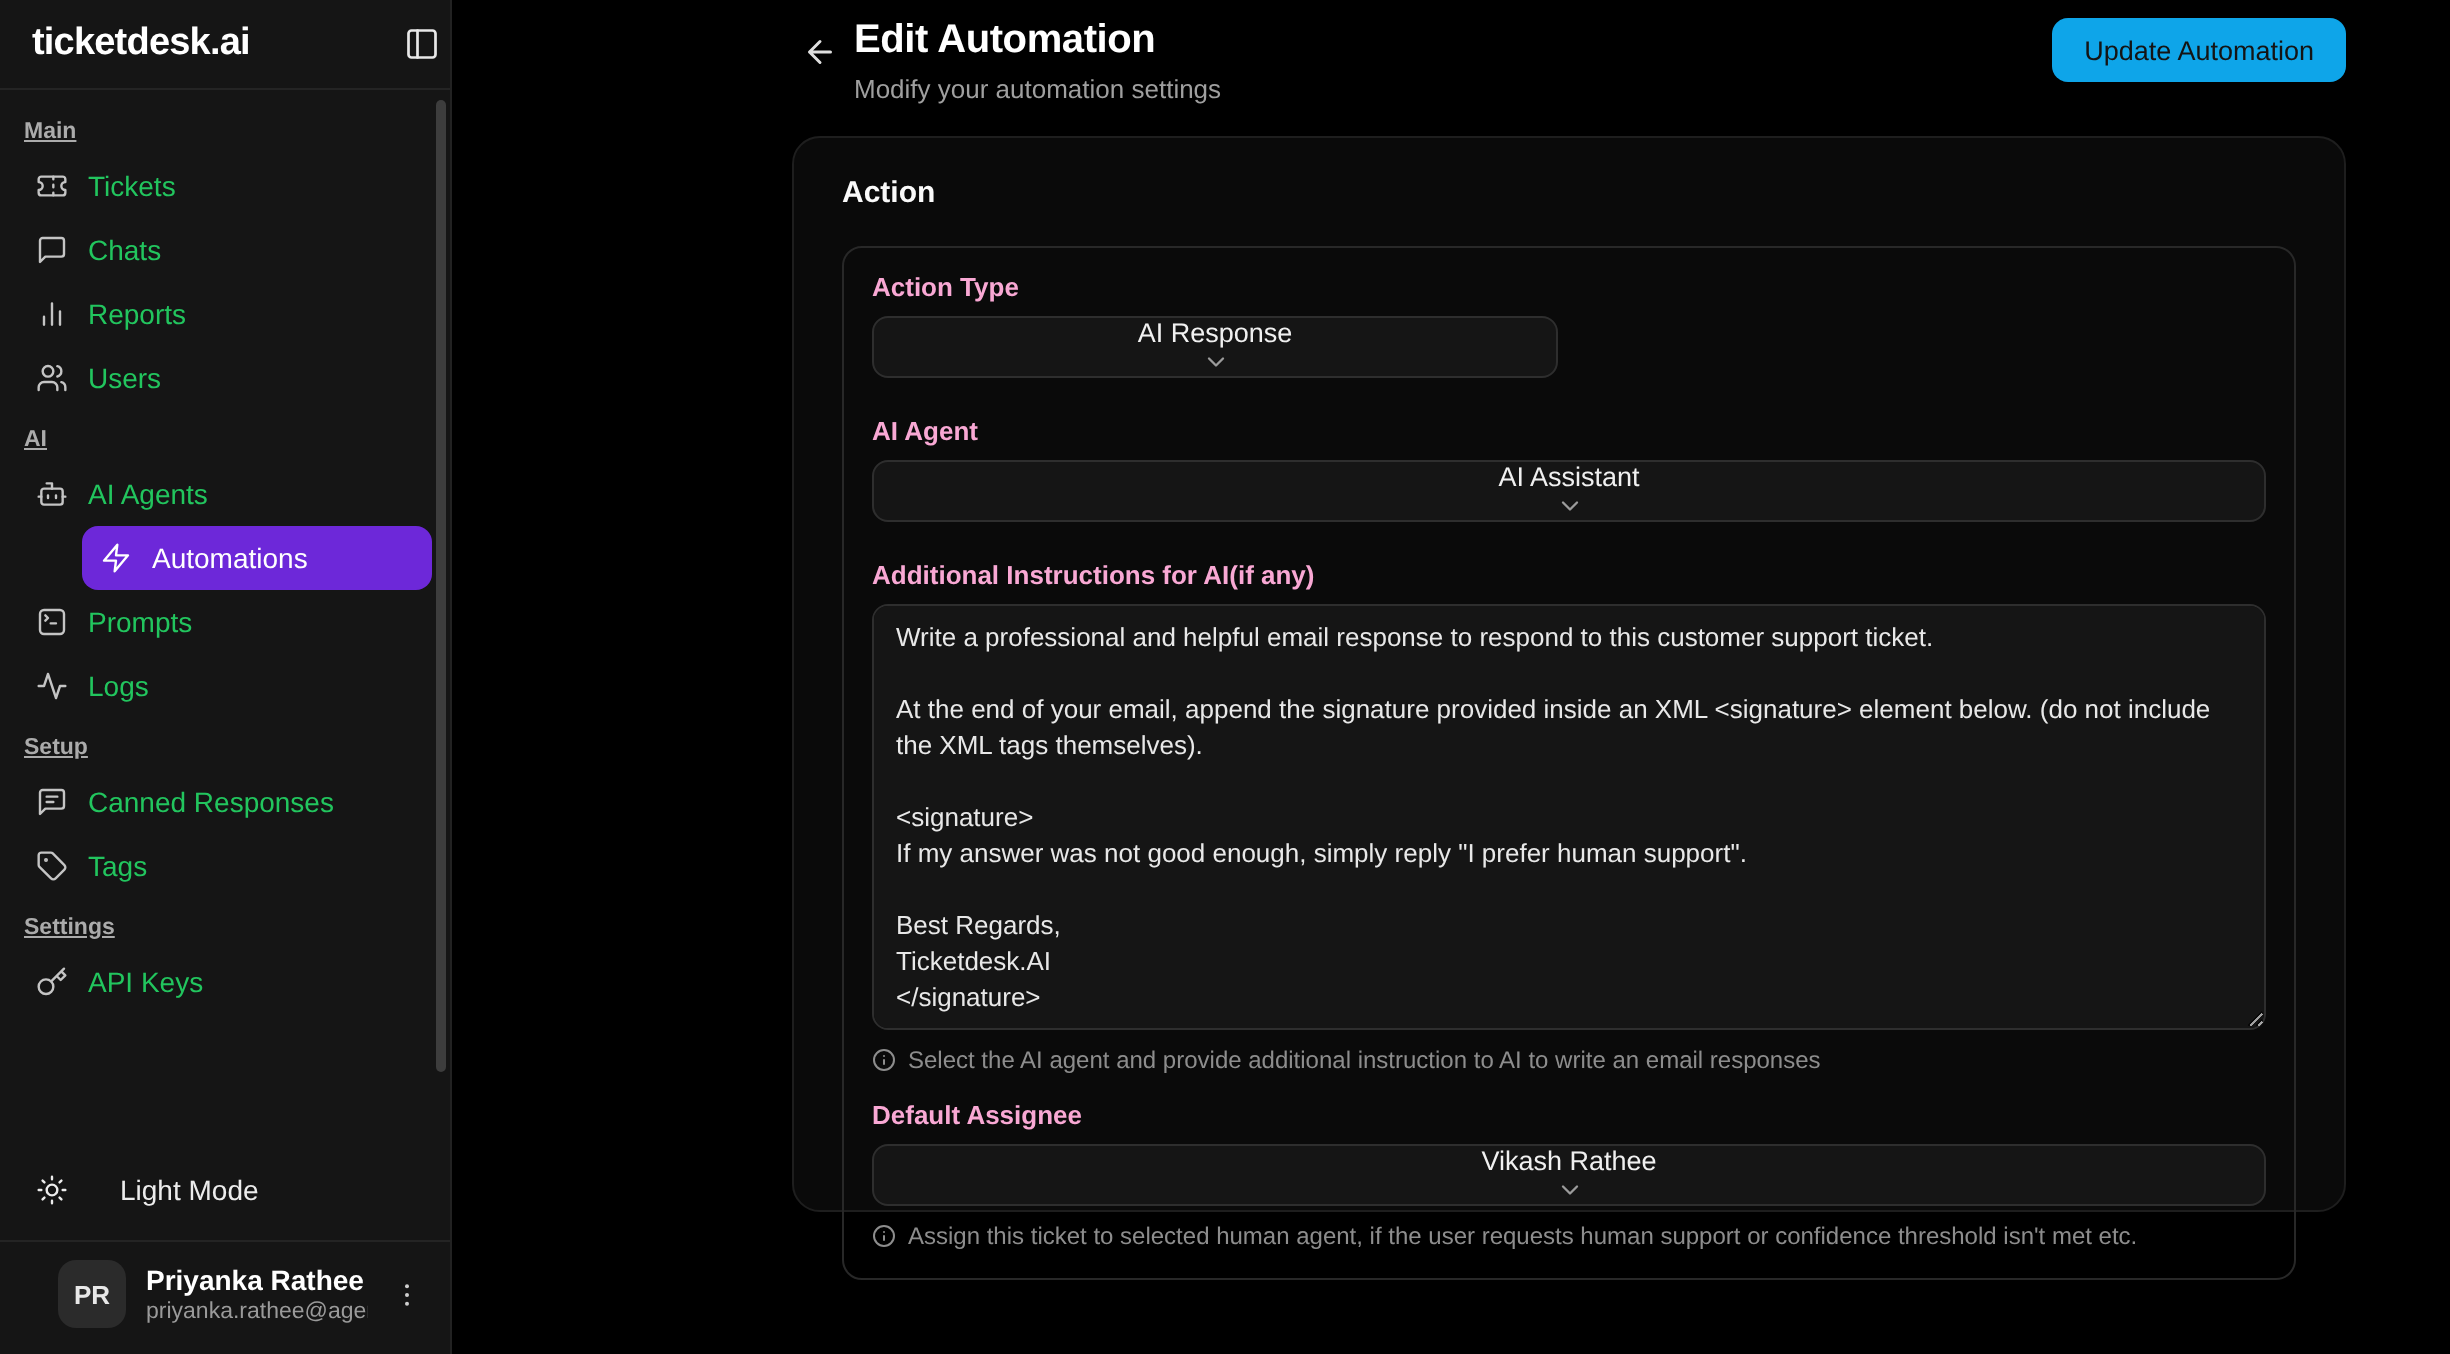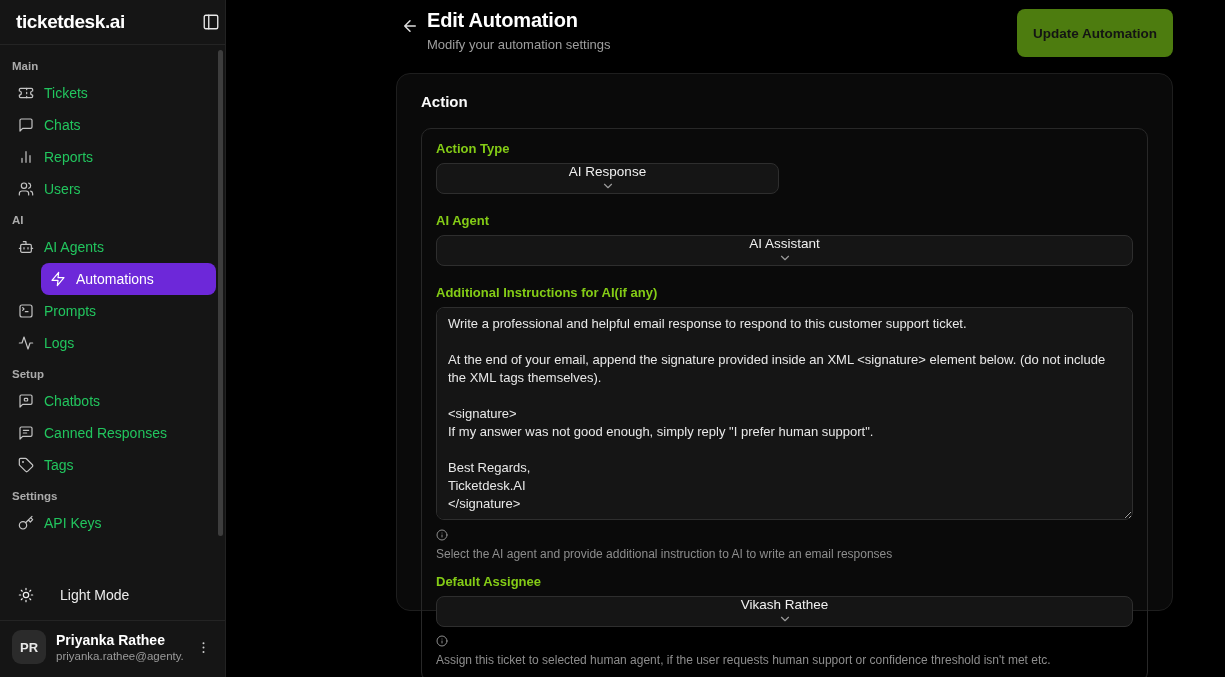--- a/index.html
+++ b/index.html
@@ -21,39 +21,39 @@
     position:relative;
   }
   .sb-header {
     height:45px; border-bottom:1px solid #242424;
     display:flex; align-items:center; justify-content:space-between;
     padding:0 3px 0 16px; flex:none;
   }
   .logo { font-size:19px; font-weight:800; color:#fff; letter-spacing:-0.4px; }
   .panel-btn { background:none; border:none; color:#e8e8e8; cursor:pointer; padding:2px; }
   .sb-nav { flex:1; padding:6px 9px 0; overflow:hidden; }
-  .section-label { font-size:11.5px; font-weight:600; color:#ababab; padding:9px 3px 5px; }
+  .section-label { font-size:11.5px; font-weight:600; color:#ababab; padding:9px 3px 5px;text-decoration:underline; }
   .item {
     display:flex; align-items:center; gap:10px;
     height:32px; padding:0 9px; border-radius:8px;
     color:#22c55e; font-size:14px; cursor:pointer;
   }
   .item .ic { color:#c4c4c4; flex:none; }
   .item.active { background:#6d28d9; color:#fff; font-weight:400;margin-left:32px; }
   .item.active .ic { color:#fff; }
   .sb-footer { flex:none; }
   .light-row {
     display:flex; align-items:center; gap:26px;
     margin:0 9px 8px; padding:0 9px; height:34px;
     color:#ececec; font-size:14px; border-radius:8px; cursor:pointer;
   }
   .user-row {
     border-top:1px solid #242424;
     display:flex; align-items:center; gap:10px;
-    padding:9px 12px 13px 12px;
+    padding:9px 12px 13px 29px;
   }
   .avatar {
     width:34px; height:34px; border-radius:9px; background:#2b2b2b;
     color:#e8e8e8; font-size:13px; font-weight:600;
     display:flex; align-items:center; justify-content:center; flex:none;
   }
   .user-meta { flex:1; min-width:0; }
   .user-name { font-size:14px; font-weight:700; color:#fff; white-space:nowrap; }
   .user-email { font-size:11.5px; color:#9a9a9a; margin-top:2px; white-space:nowrap; overflow:hidden; }
   .kebab { background:none; border:none; color:#cfcfcf; cursor:pointer; padding:2px; flex:none; }
@@ -68,57 +68,57 @@
   .page-header { display:flex; align-items:flex-start; padding-top:9px; }
   .back-btn {
     width:28px; height:28px; margin-top:3px;
     display:flex; align-items:center; justify-content:center;
     background:none; border:none; color:#dedede; cursor:pointer; border-radius:6px;
   }
   .title-wrap { margin-left:3px; }
   .page-title { font-size:20px; font-weight:700; color:#fff; letter-spacing:-0.2px; }
   .page-subtitle { font-size:13px; color:#9f9f9f; margin-top:5px; }
   .update-btn {
-    margin-left:auto; height:48px; padding:0 16px;
-    background:#4d7c0f; color:#141414; border:none; border-radius:8px;
-    font-size:13.5px; font-weight:700; cursor:pointer;
+    margin-left:auto; height:32px; padding:0 16px;
+    background:#0ea5e9; color:#141414; border:none; border-radius:8px;
+    font-size:13.5px; font-weight:400; cursor:pointer;
     font-family:"Liberation Sans", sans-serif;
   }
 
   .card {
     margin-top:16px; height:538px;
     background:#0a0a0a; border:1px solid #1e1e1e; border-radius:14px;
     padding:19px 24px 16px;
   }
   .card-title { font-size:15px; font-weight:700; color:#fafafa; }
   .panel {
     margin-top:18px; border:1px solid #282828; border-radius:10px;
     padding:12px 14px 14px;
   }
-  .f-label { display:block; font-size:13px; font-weight:600; color:#84cc16; margin:0 0 7px; }
+  .f-label { display:block; font-size:13px; font-weight:600; color:#f9a8d4; margin:0 0 7px; }
   .f-label.mt { margin-top:19px; }
   .control {
     display:flex; align-items:center; justify-content:space-between;
     height:31px; padding:0 12px;
     background:#151515; border:1px solid #2e2e2e; border-radius:8px;
     color:#f0f0f0; font-size:13.5px; font-weight:500; cursor:pointer;flex-direction:column;
   }
   .control .chev { color:#9b9b9b; flex:none; }
   .w-narrow { width:343px; }
   .instructions {
     width:100%; height:213px; display:block;
     background:#151515; border:1px solid #2e2e2e; border-radius:8px;
     padding:7px 11px; color:#e8e8e8;
     font-size:13px; line-height:18px;
     font-family:"Liberation Sans", sans-serif;
     resize:vertical; outline:none;
   }
   .help {
     display:flex; align-items:flex-start; gap:6px;
-    color:#8d8d8d; font-size:12px; margin-top:8px; line-height:14px;flex-direction:column;
+    color:#8d8d8d; font-size:12px; margin-top:8px; line-height:14px;
   }
   .help .ic { color:#8d8d8d; margin-top:0.5px; flex:none; }
   .help.gap-b { margin-bottom:13px; }
 </style>
 </head>
 <body>
 
 <aside class="sidebar">
   <div class="sb-header">
     <span class="logo">ticketdesk.ai</span>
@@ -204,29 +204,20 @@
       <span class="ic">
           <svg width="16" height="16" viewBox="0 0 24 24" fill="none" stroke="currentColor" stroke-width="1.8" stroke-linecap="round" stroke-linejoin="round">
             <path d="M22 12h-4l-3 9L9 3l-3 9H2"></path>
           </svg>
         </span>
       <span>Logs</span>
     </div>
 
     <div class="section-label">Setup</div>
 
-    <div class="item">
-      <span class="ic">
-          <svg width="16" height="16" viewBox="0 0 24 24" fill="none" stroke="currentColor" stroke-width="1.8" stroke-linecap="round" stroke-linejoin="round">
-            <path d="M21 15a2 2 0 0 1-2 2H7l-4 4V5a2 2 0 0 1 2-2h14a2 2 0 0 1 2 2z"></path>
-            <rect x="9.5" y="8" width="5" height="4" rx="1"></rect>
-          </svg>
-        </span>
-      <span>Chatbots</span>
-    </div>
     <div class="item">
       <span class="ic">
           <svg width="16" height="16" viewBox="0 0 24 24" fill="none" stroke="currentColor" stroke-width="1.8" stroke-linecap="round" stroke-linejoin="round">
             <path d="M21 15a2 2 0 0 1-2 2H7l-4 4V5a2 2 0 0 1 2-2h14a2 2 0 0 1 2 2z"></path>
             <path d="M8 8h8M8 12h5"></path>
           </svg>
         </span>
       <span>Canned Responses</span>
     </div>
     <div class="item">

